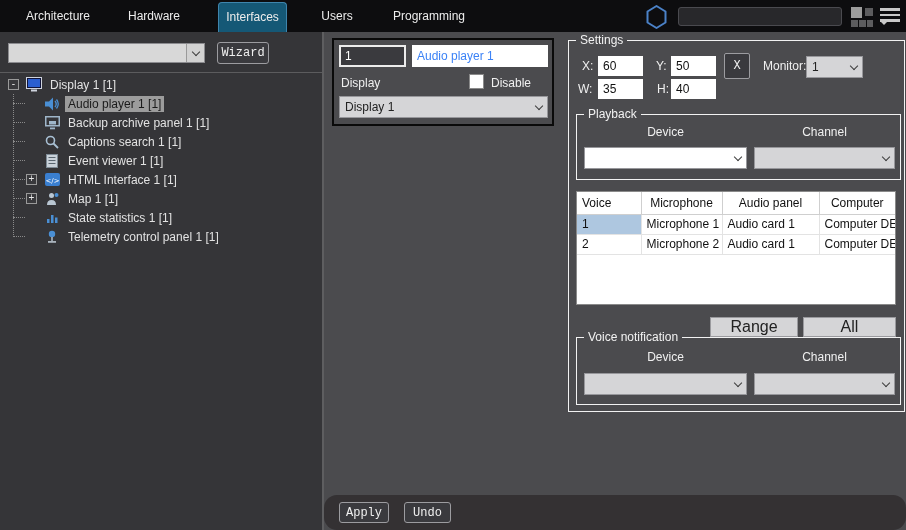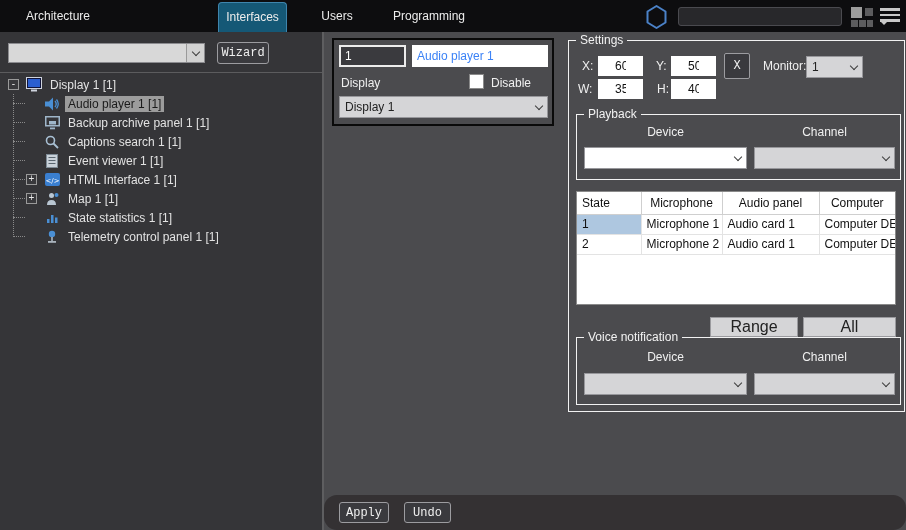--- a/index.html
+++ b/index.html
@@ -56,21 +56,21 @@
   .lbl { position:absolute; color:#f0f0f0; }
   .checkbox { position:absolute; width:15px; height:15px; background:#fff; border:1px solid #8a8a8a; }
   .sel { position:absolute; display:flex; align-items:center; background:#d5d5d7; border:1px solid #97979b; color:#222; padding:0 5px; }
   .sel .val { flex:1; overflow:hidden; }
   .sel.white { background:#fff; }
 
   
   .grp { position:absolute; border:1px solid #f2f2f2; }
   .legend { position:absolute; top:-8px; left:7px; background:#4b4b4e; padding:0 4px; color:#f2f2f2; line-height:14px; }
   .clab { position:absolute; color:#f0f0f0; text-align:center; }
-  .tin { position:absolute; background:#fff; border:1px solid #fff; color:#111; padding:0 16px; font-size:12px; font-family:inherit; outline:none; }
+  .tin { position:absolute; background:#fff; border:1px solid #fff; color:#111; padding:0 4px; font-size:12px; font-family:inherit; outline:none; }
 
   .clear-btn { position:absolute; left:155px; top:12px; width:26px; height:26px; border-radius:2px; }
 
   
   .tblwrap { position:absolute; left:7px; top:150px; width:320px; height:114px; background:#fff; border:1px solid #8a8a8a; overflow:hidden; }
   table { border-collapse:collapse; width:318px; table-layout:fixed; }
   th { font-weight:normal; font-size:12px; color:#111; border-right:1px solid #cfcfcf; border-bottom:1px solid #cfcfcf; height:22px; padding:0 5px; text-align:center; }
   th:first-child { text-align:left; }
   th:last-child { border-right:none; }
   td { font-size:12px; color:#111; border-right:1px solid #e3e3e3; border-bottom:1px solid #e3e3e3; height:20px; padding:0 5px; white-space:nowrap; overflow:hidden; }
@@ -84,20 +84,21 @@
   .apply-btn { position:absolute; left:15px; top:7px; width:50px; height:21px; }
   .undo-btn { position:absolute; left:80px; top:7px; width:47px; height:21px; }
 </style>
 </head>
 <body>
 
 <div class="app">
 
   <div class="topnav">
     <div class="tab" style="left:10px;width:96px;">Architecture</div>
+    <div class="tab" style="left:106px;width:96px;">Hardware</div>
     <div class="tab active" style="left:218px;width:69px;">Interfaces</div>
     <div class="tab" style="left:300px;width:74px;">Users</div>
     <div class="tab" style="left:384px;width:90px;">Programming</div>
 
     <span class="hexlogo">
       <svg width="25" height="26" viewBox="0 0 24 26">
         <polygon points="12,2 21,7.5 21,18.5 12,24 3,18.5 3,7.5" fill="none" stroke="#4b82c8" stroke-width="2" stroke-linejoin="round"></polygon>
       </svg>
     </span>
     <input class="nav-search" type="text" value="" style="">
@@ -289,21 +290,21 @@
       <div class="tblwrap">
         <table>
           <colgroup>
               <col style="width:64px">
               <col style="width:81px">
               <col style="width:97px">
               <col style="width:76px">
             </colgroup>
           <thead>
             <tr>
-              <th>State</th>
+              <th>Voice</th>
               <th>Microphone</th>
               <th>Audio panel</th>
               <th>Computer</th>
             </tr>
           </thead>
           <tbody>
             <tr>
               <td class="cell-sel">1</td>
               <td>Microphone 1</td>
               <td>Audio card 1</td>

